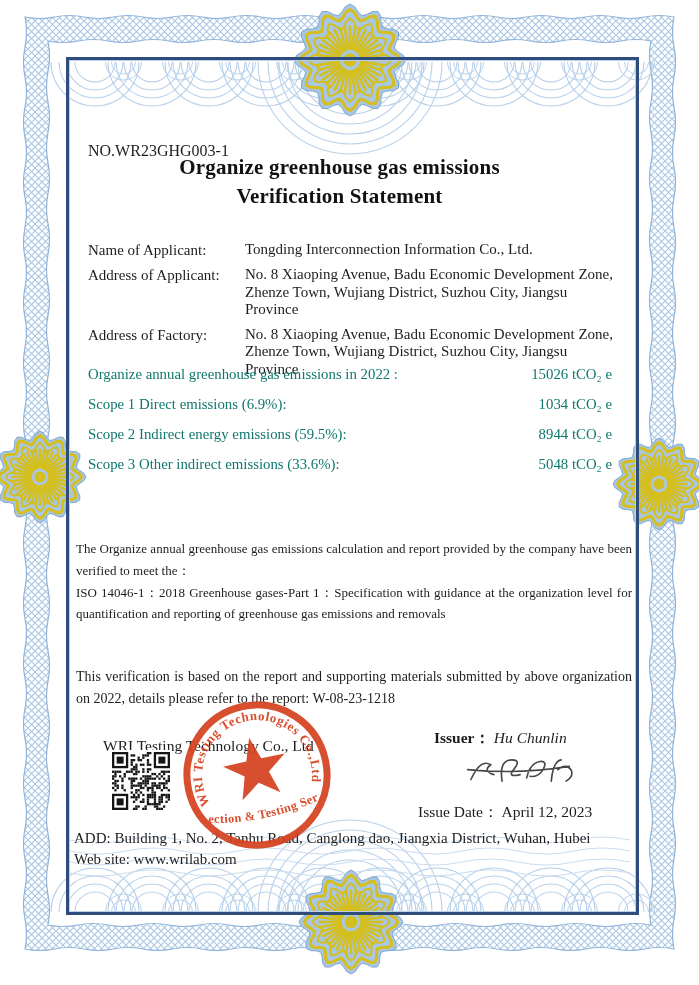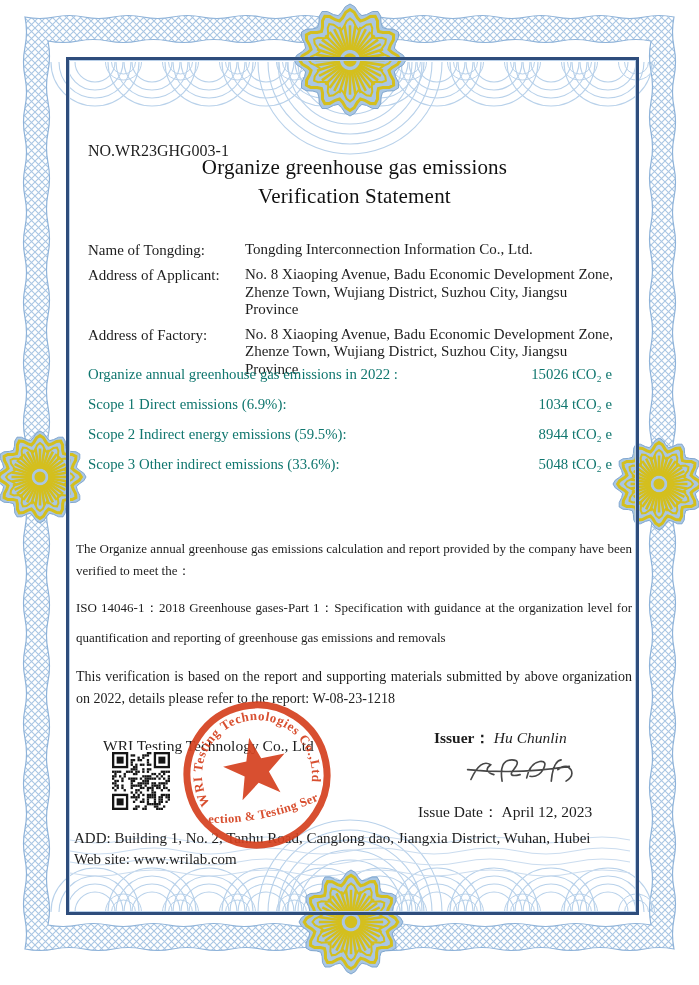--- a/index.html
+++ b/index.html
@@ -15,32 +15,32 @@
   #deco{z-index:0}
   #overlay{z-index:5;pointer-events:none}
   .inner-frame{
     position:absolute;left:66px;top:57px;width:573px;height:858px;
     border:3px solid #2e4d7c;
     box-shadow:inset 0 0 0 1px #b9cfe8;
     z-index:1;
   }
   .content{position:absolute;z-index:2}
   #cert-no{left:88px;top:142px;font-size:16px}
-  #title{left:68px;top:153px;width:573px;text-align:center;
-         font-size:21px;font-weight:normal;line-height:29px;letter-spacing:.2px;color:#111}
+  #title{left:53px;top:153px;width:573px;text-align:center;
+         font-size:21px;font-weight:bold;line-height:29px;letter-spacing:.2px;color:#111}
   #applicant{left:88px;top:241px;width:526px;font-size:15px}
   .app-row{display:flex;margin-bottom:7px}
   .app-label{width:157px;flex:none;line-height:18px}
   .app-value{flex:1;line-height:17.5px}
   #emissions{left:88px;top:366px;width:524px;font-size:14.8px;font-weight:normal;color:#0f766e}
   .em-row{display:flex;justify-content:space-between;margin-bottom:13px;line-height:17px}
   .em-label{flex:none}
   .em-value{flex:none}
   #para1{left:76px;top:538px;width:556px;font-size:13px;line-height:22px;text-align:justify}
-  #para1 .standard{margin-top:11px;line-height:30px}
+  #para1 .standard{margin-top:0;line-height:21px}
   #para2{left:76px;top:666px;width:556px;font-size:14px;line-height:22px;text-align:justify}
   #company-line{left:103px;top:737px;font-size:15.5px}
   #issuer-line{left:434px;top:728px;font-size:15.5px}
   #issuer-line .lbl{font-weight:bold}
   #issuer-line .name{font-style:italic}
   #issue-date-line{left:418px;top:802px;font-size:15.5px}
   #issue-date-line .lbl{font-weight:normal}
   #add-line{left:74px;top:830px;font-size:15px}
   #web-line{left:74px;top:851px;font-size:15px}
   .stamp-ring-text{font-family:"Liberation Serif",serif;font-size:13px;font-weight:bold;letter-spacing:.6px}
@@ -378,21 +378,21 @@
 
 <div class="content" id="cert-no">NO.WR23GHG003-1</div>
 
 <div class="content" id="title">
   <div>Organize greenhouse gas emissions</div>
   <div>Verification Statement</div>
 </div>
 
 <div class="content" id="applicant">
   <div class="app-row">
-    <div class="app-label">Name of Tongding:</div>
+    <div class="app-label">Name of Applicant:</div>
     <div class="app-value">Tongding Interconnection Information Co., Ltd.</div>
   </div>
   <div class="app-row">
     <div class="app-label">Address of Applicant:</div>
     <div class="app-value">No. 8 Xiaoping Avenue, Badu Economic Development Zone, Zhenze Town, Wujiang District, Suzhou City, Jiangsu Province</div>
   </div>
   <div class="app-row">
     <div class="app-label">Address of Factory:</div>
     <div class="app-value">No. 8 Xiaoping Avenue, Badu Economic Development Zone, Zhenze Town, Wujiang District, Suzhou City, Jiangsu Province</div>
   </div>

